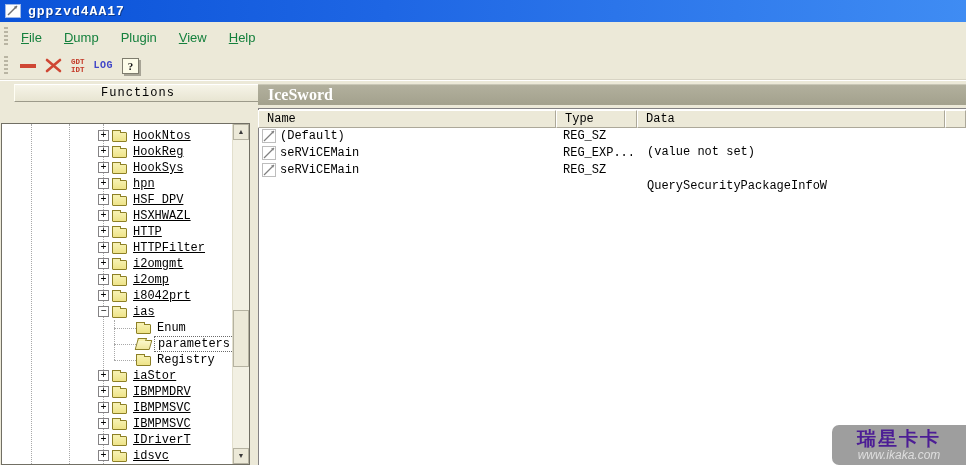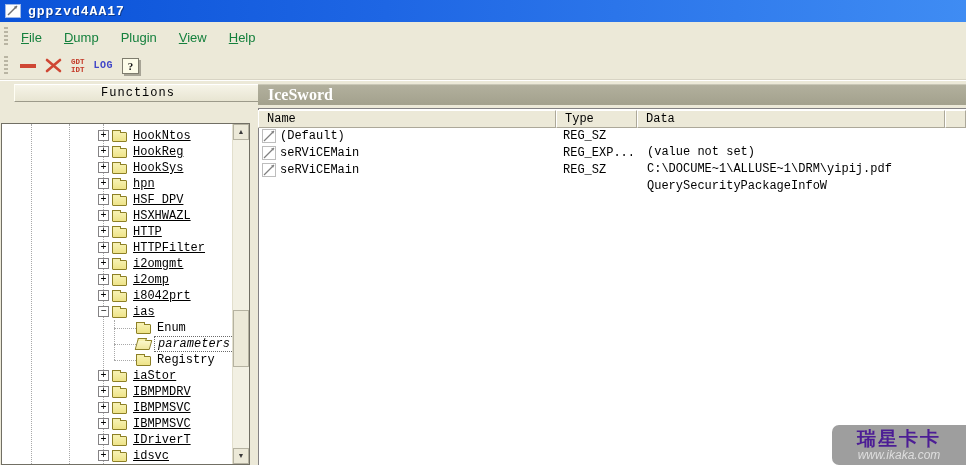--- a/index.html
+++ b/index.html
@@ -92,21 +92,21 @@
   .folder::before { content:''; position:absolute; top:-3px; left:-1px; width:7px; height:2px;
     background:#f6f0ae; border:1px solid #8d8026; border-bottom:none; }
   .lv0 .folder { left:110px; }
   .lv1 .folder { left:134px; }
   .open .folder { transform: skewX(-16deg); background:linear-gradient(180deg,#fbf7c9,#f0e79d); }
   .lv1::before { content:''; position:absolute; left:112px; top:8px; width:22px; height:0;
     border-top:1px dotted #a8a8a8; }
   .tree-label { position:absolute; top:0; padding:0 3px; white-space:nowrap; }
   .lv0 .tree-label { left:128px;text-decoration:underline; }
   .lv1 .tree-label { left:152px; }
-  .selected .tree-label { border:1px dotted #6a6a6a; line-height:14px;font-style:italic; }
+  .selected .tree-label { border:1px dotted #6a6a6a; line-height:14px; }
 
   .tree-scrollbar { position:absolute; top:0; right:0; bottom:0; width:17px;
     background:#f2f0e3; border-left:1px solid #e2dfcd; }
   .scroll-btn { position:absolute; left:0; width:16px; height:16px;
     background:#ece9d8; border:1px solid #fff; border-right-color:#9c9a8a; border-bottom-color:#9c9a8a;
     outline:1px solid #b5b2a1; outline-offset:-1px;
     font: 7px/14px "Liberation Sans", sans-serif; text-align:center; color:#3a3a3a; }
   .scroll-up { top:0; } .scroll-down { bottom:0; }
   .scroll-thumb { position:absolute; left:0; top:186px; width:16px; height:57px;
     background:#ece9d8; border:1px solid #fff; border-right-color:#9c9a8a; border-bottom-color:#9c9a8a;
@@ -346,21 +346,20 @@
         <div class="list-row" style="top: 64px;">
     <span class="val-icon">
       <svg width="14" height="14" viewBox="0 0 14 14">
         <rect x="0.5" y="0.5" width="13" height="13" fill="#ffffff" stroke="#bdbdbd"></rect>
         <path d="M2 12 L12 2" stroke="#808080" stroke-width="1.2"></path>
         <path d="M12 2 l-3 0.6 l2.2 2.2 z" fill="#808080"></path>
       </svg>
     </span>
     <span class="cell-name">seRViCEMain</span>
     <span class="cell-type">REG_EXP...</span>
-    <span class="cell-data">C:\DOCUME~1\ALLUSE~1\DRM\yipij.pdf</span>
   </div>
         <div class="list-row" style="top: 81px;">
     <span class="val-icon">
       <svg width="14" height="14" viewBox="0 0 14 14">
         <rect x="0.5" y="0.5" width="13" height="13" fill="#ffffff" stroke="#bdbdbd"></rect>
         <path d="M2 12 L12 2" stroke="#808080" stroke-width="1.2"></path>
         <path d="M12 2 l-3 0.6 l2.2 2.2 z" fill="#808080"></path>
       </svg>
     </span>
     <span class="cell-name">seRViCEMain</span>

